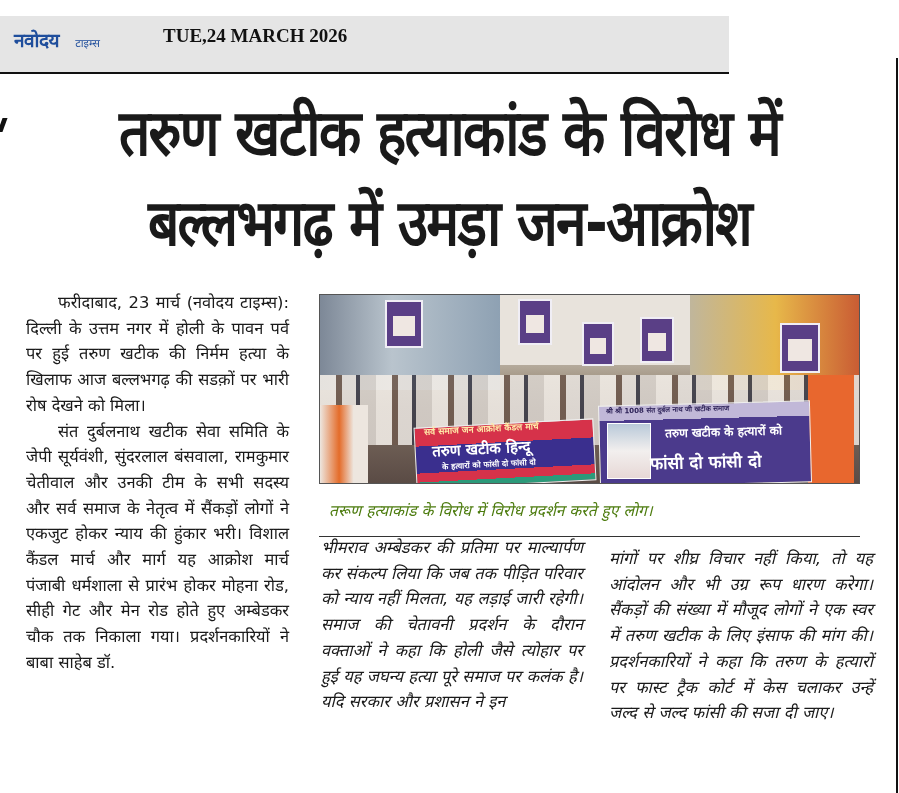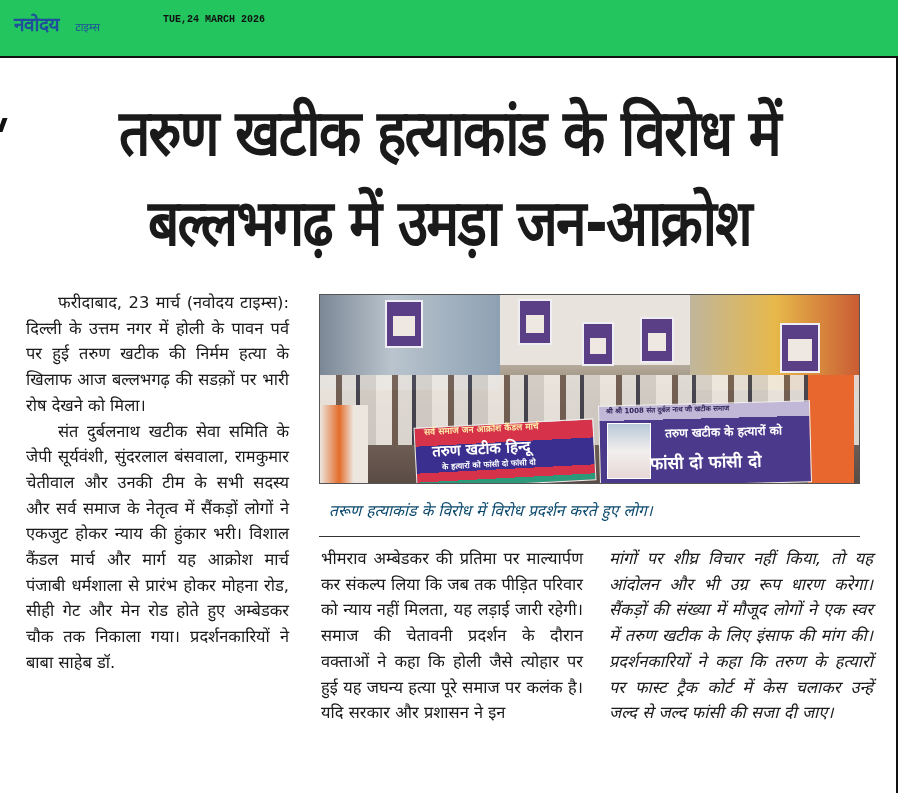--- a/index.html
+++ b/index.html
@@ -1,37 +1,37 @@
 <!DOCTYPE html>
 <html><head>
 <meta charset="utf-8">
 <style>
   * { box-sizing: border-box; margin: 0; padding: 0; }
   html, body { width: 899px; height: 793px; overflow: hidden; background: #ffffff; }
   body { position: relative; font-family: "DejaVu Sans", sans-serif; color: #1a1a1a; }
 
   
   .topbar {
-    position: absolute; left: 0; top: 0; width: 898px; height: 58px;
-    background: #22c55e; border-bottom: 2px solid #111;
+    position: absolute; left: 0; top: 16px; width: 729px; height: 58px;
+    background: #e5e5e5; border-bottom: 2px solid #111;
   }
   .brand {
     position: absolute; left: 14px; top: 11px; height: 24px;
     display: flex; align-items: baseline;
   }
   .brand-main {
     font-family: "DejaVu Sans", sans-serif; font-weight: bold; font-size: 19px;
     color: #1f4e9c; letter-spacing: -0.5px;
   }
   .brand-sub {
     font-family: "DejaVu Sans", sans-serif; font-size: 11px; color: #1f4e9c; margin-left: 16px;
   }
   .edition {
     position: absolute; left: 163px; top: 9px;
-    font-family: Liberation Mono, monospace; font-weight: bold; font-size: 10px;
+    font-family: Liberation Serif, serif; font-weight: bold; font-size: 19px;
     color: #111; line-height: 21px;
   }
 
   
   .page-right-border { position: absolute; left: 896px; top: 58px; width: 2px; height: 735px; background: #111; }
 
   
   .headline {
     position: absolute; left: 0; width: 899px; text-align: center;
     font-family: "DejaVu Sans", sans-serif; font-weight: bold; color: #1a1a1a;
@@ -43,21 +43,21 @@
   .left-mark { position: absolute; left: 0; top: 118px; width: 5px; height: 14px; background: #111; transform: skewX(-20deg); }
 
   
   .col {
     position: absolute; font-family: "DejaVu Sans", sans-serif; font-size: 16.4px;
     line-height: 25.7px; color: #1a1a1a; text-align: justify;
   }
   .col p { text-indent: 0; }
   .col p.indent { text-indent: 32px; }
   .col1 { left: 26px; top: 290px; width: 263px; }
-  .col2 { left: 321px; top: 546px; width: 262px; }
+  .col2 { left: 321px; top: 535px; width: 262px; font-style: italic; }
   .col3 { left: 609px; top: 546px; width: 264px; font-style: italic; }
 
   
   .photo {
     position: absolute; left: 319px; top: 294px; width: 541px; height: 190px;
     border: 1px solid #555; overflow: hidden;
     background: linear-gradient(180deg, #d9d4cc 0%, #c9c2b6 28%, #a39685 45%, #7f6f62 60%, #5a4b45 100%);
   }
   .ph { position: absolute; }
   .sky { left: 180px; top: 0; width: 190px; height: 70px; background: #e8e3dc; }
@@ -84,21 +84,21 @@
   .bt4 { left: 286px; top: 110px; font-size: 7px; color: #2a1f55; transform: rotate(-1.5deg); }
   .bt5 { left: 345px; top: 128px; font-size: 12px; transform: rotate(-1.5deg); }
   .bt6 { left: 330px; top: 155px; font-size: 17px; transform: rotate(-1.5deg); }
   .portrait { left: 287px; top: 128px; width: 44px; height: 56px; background: linear-gradient(180deg,#b9c9d9,#f2efee 50%,#e7d8d6); border: 1px solid #fff; }
   .orange-man { left: 488px; top: 80px; width: 46px; height: 110px; background: #e8672e; }
   .saffron { left: 0; top: 110px; width: 48px; height: 80px; background: linear-gradient(90deg,#ede6df,#e46c2a 40%,#ede6df 70%); }
 
   
   .caption {
     position: absolute; left: 329px; top: 499px; width: 520px;
-    font-family: "DejaVu Sans", sans-serif; font-style: italic; font-size: 15.6px; color: #0c4a6e;
+    font-family: "DejaVu Sans", sans-serif; font-style: italic; font-size: 15.6px; color: #4d7c0f;
   }
   .caption-rule { position: absolute; left: 319px; top: 536px; width: 541px; height: 1px; background: #333; }
 </style>
 </head>
 <body>
 
 <div class="topbar">
   <div class="brand">
     <span class="brand-main">नवोदय</span>
     <span class="brand-sub">टाइम्स</span>

